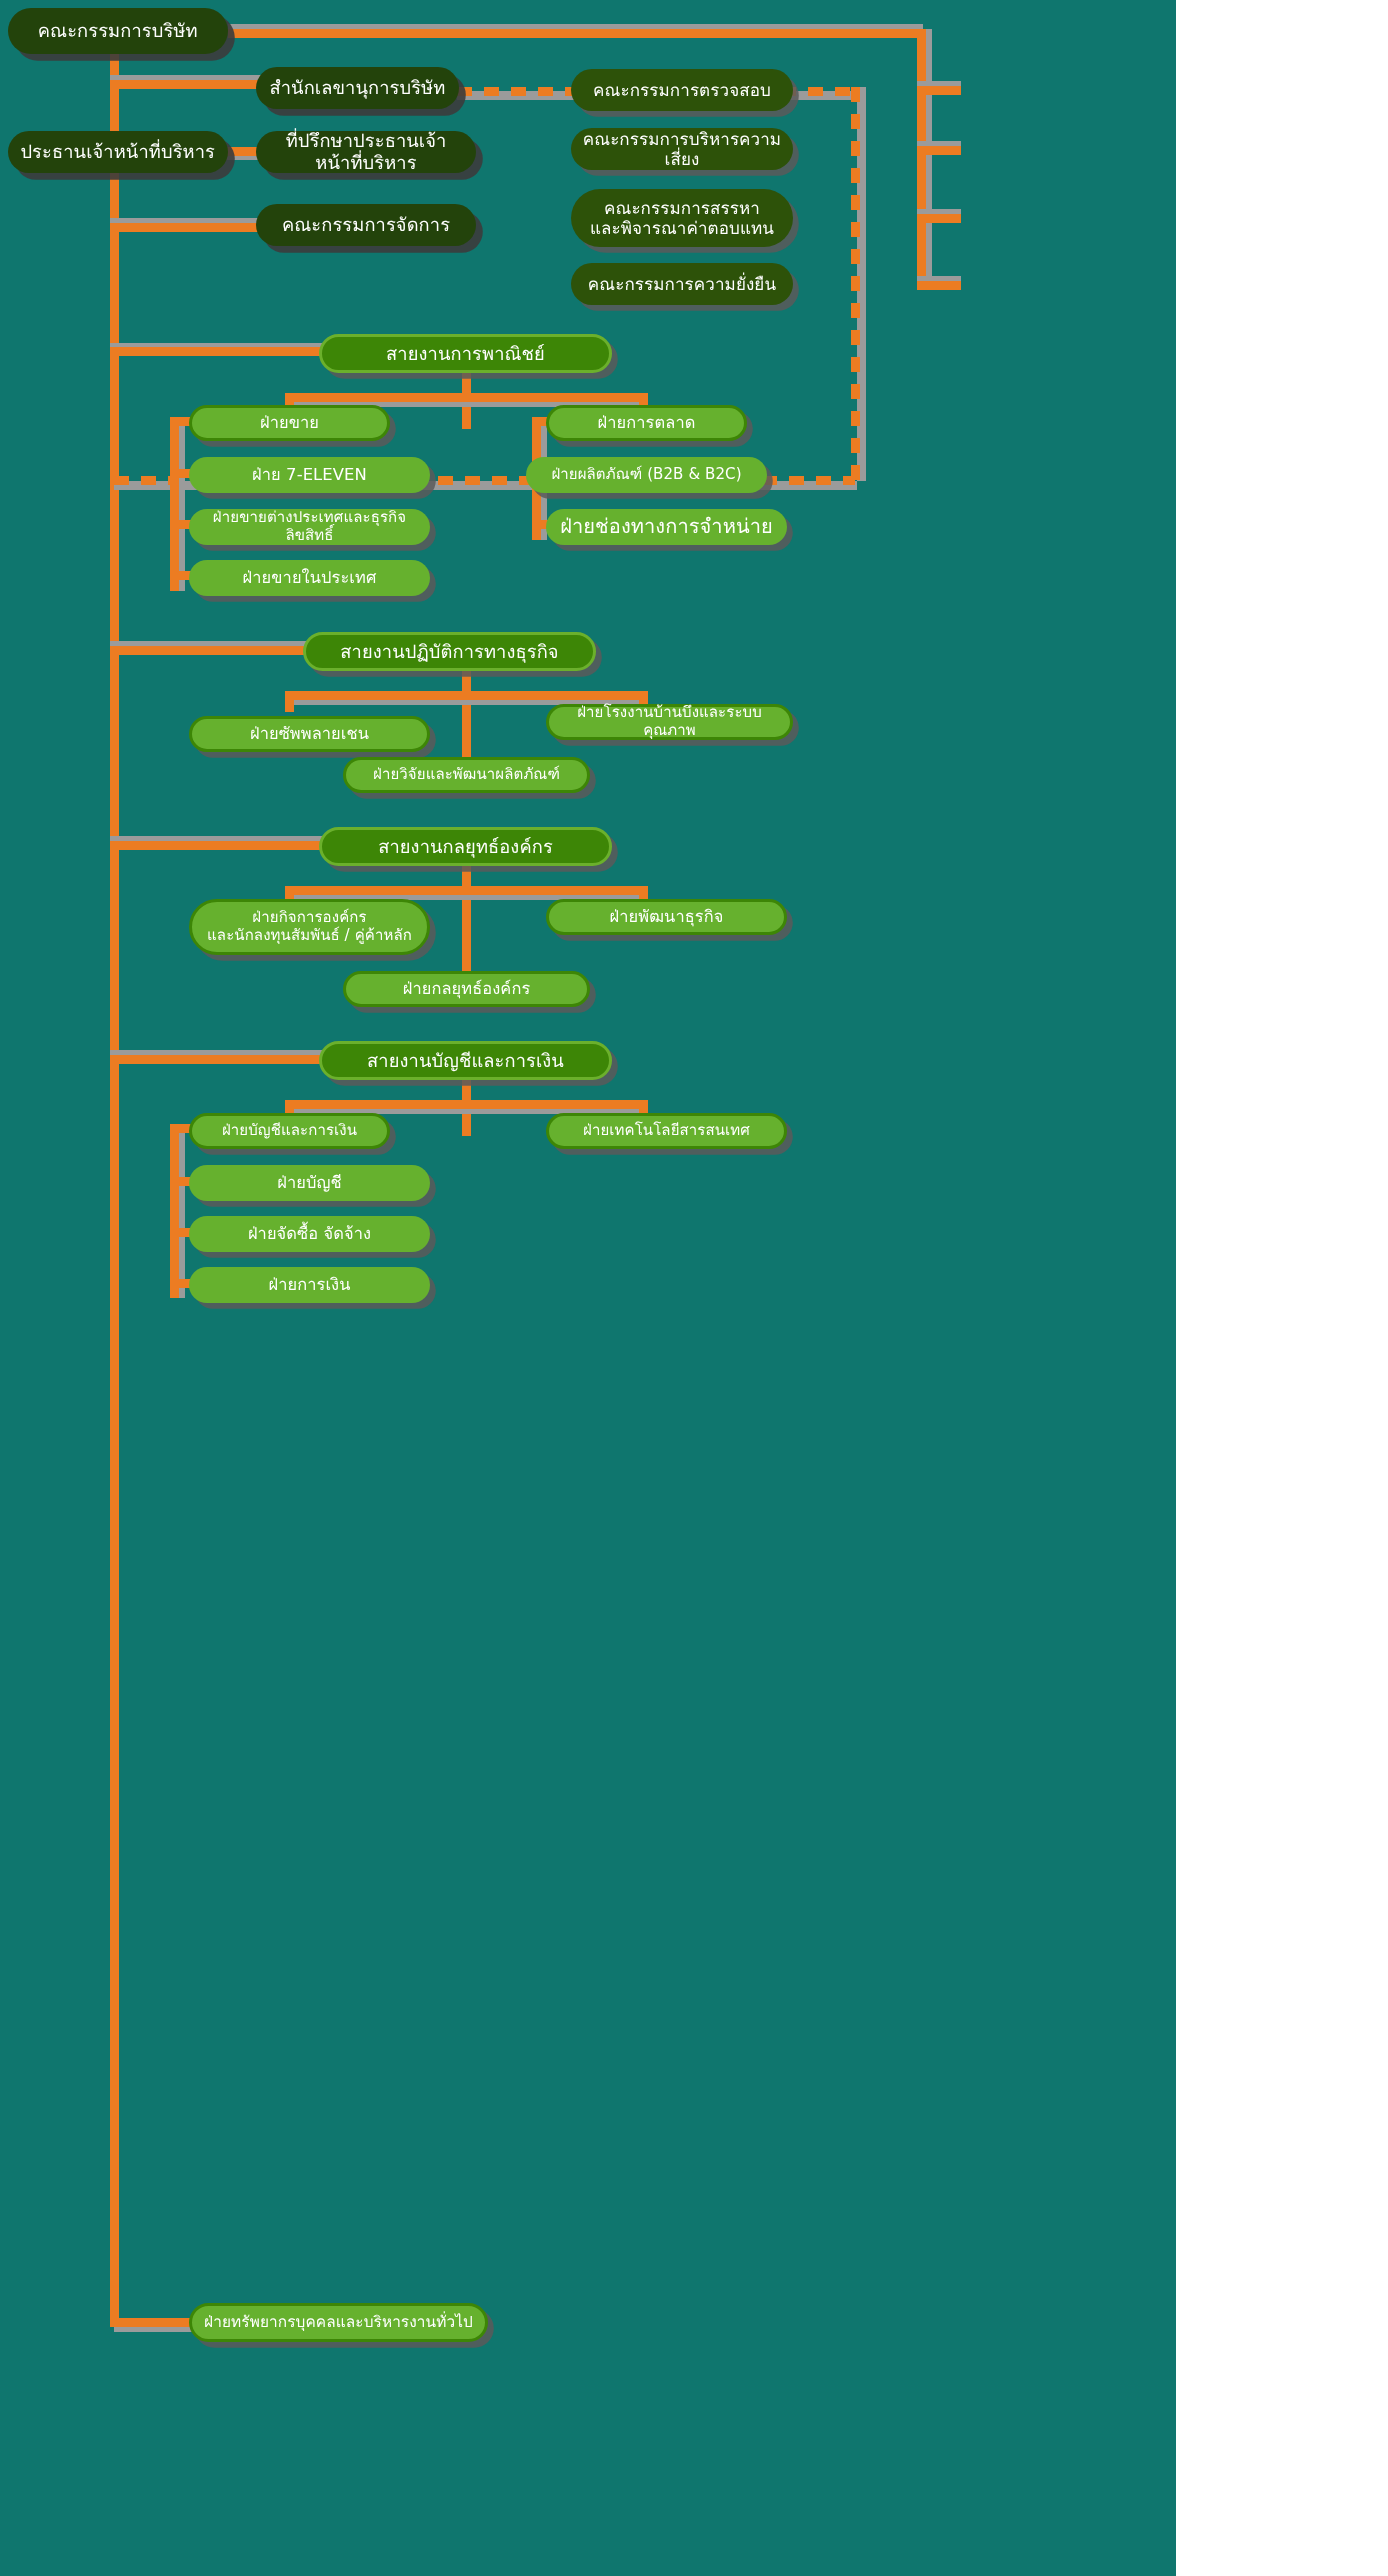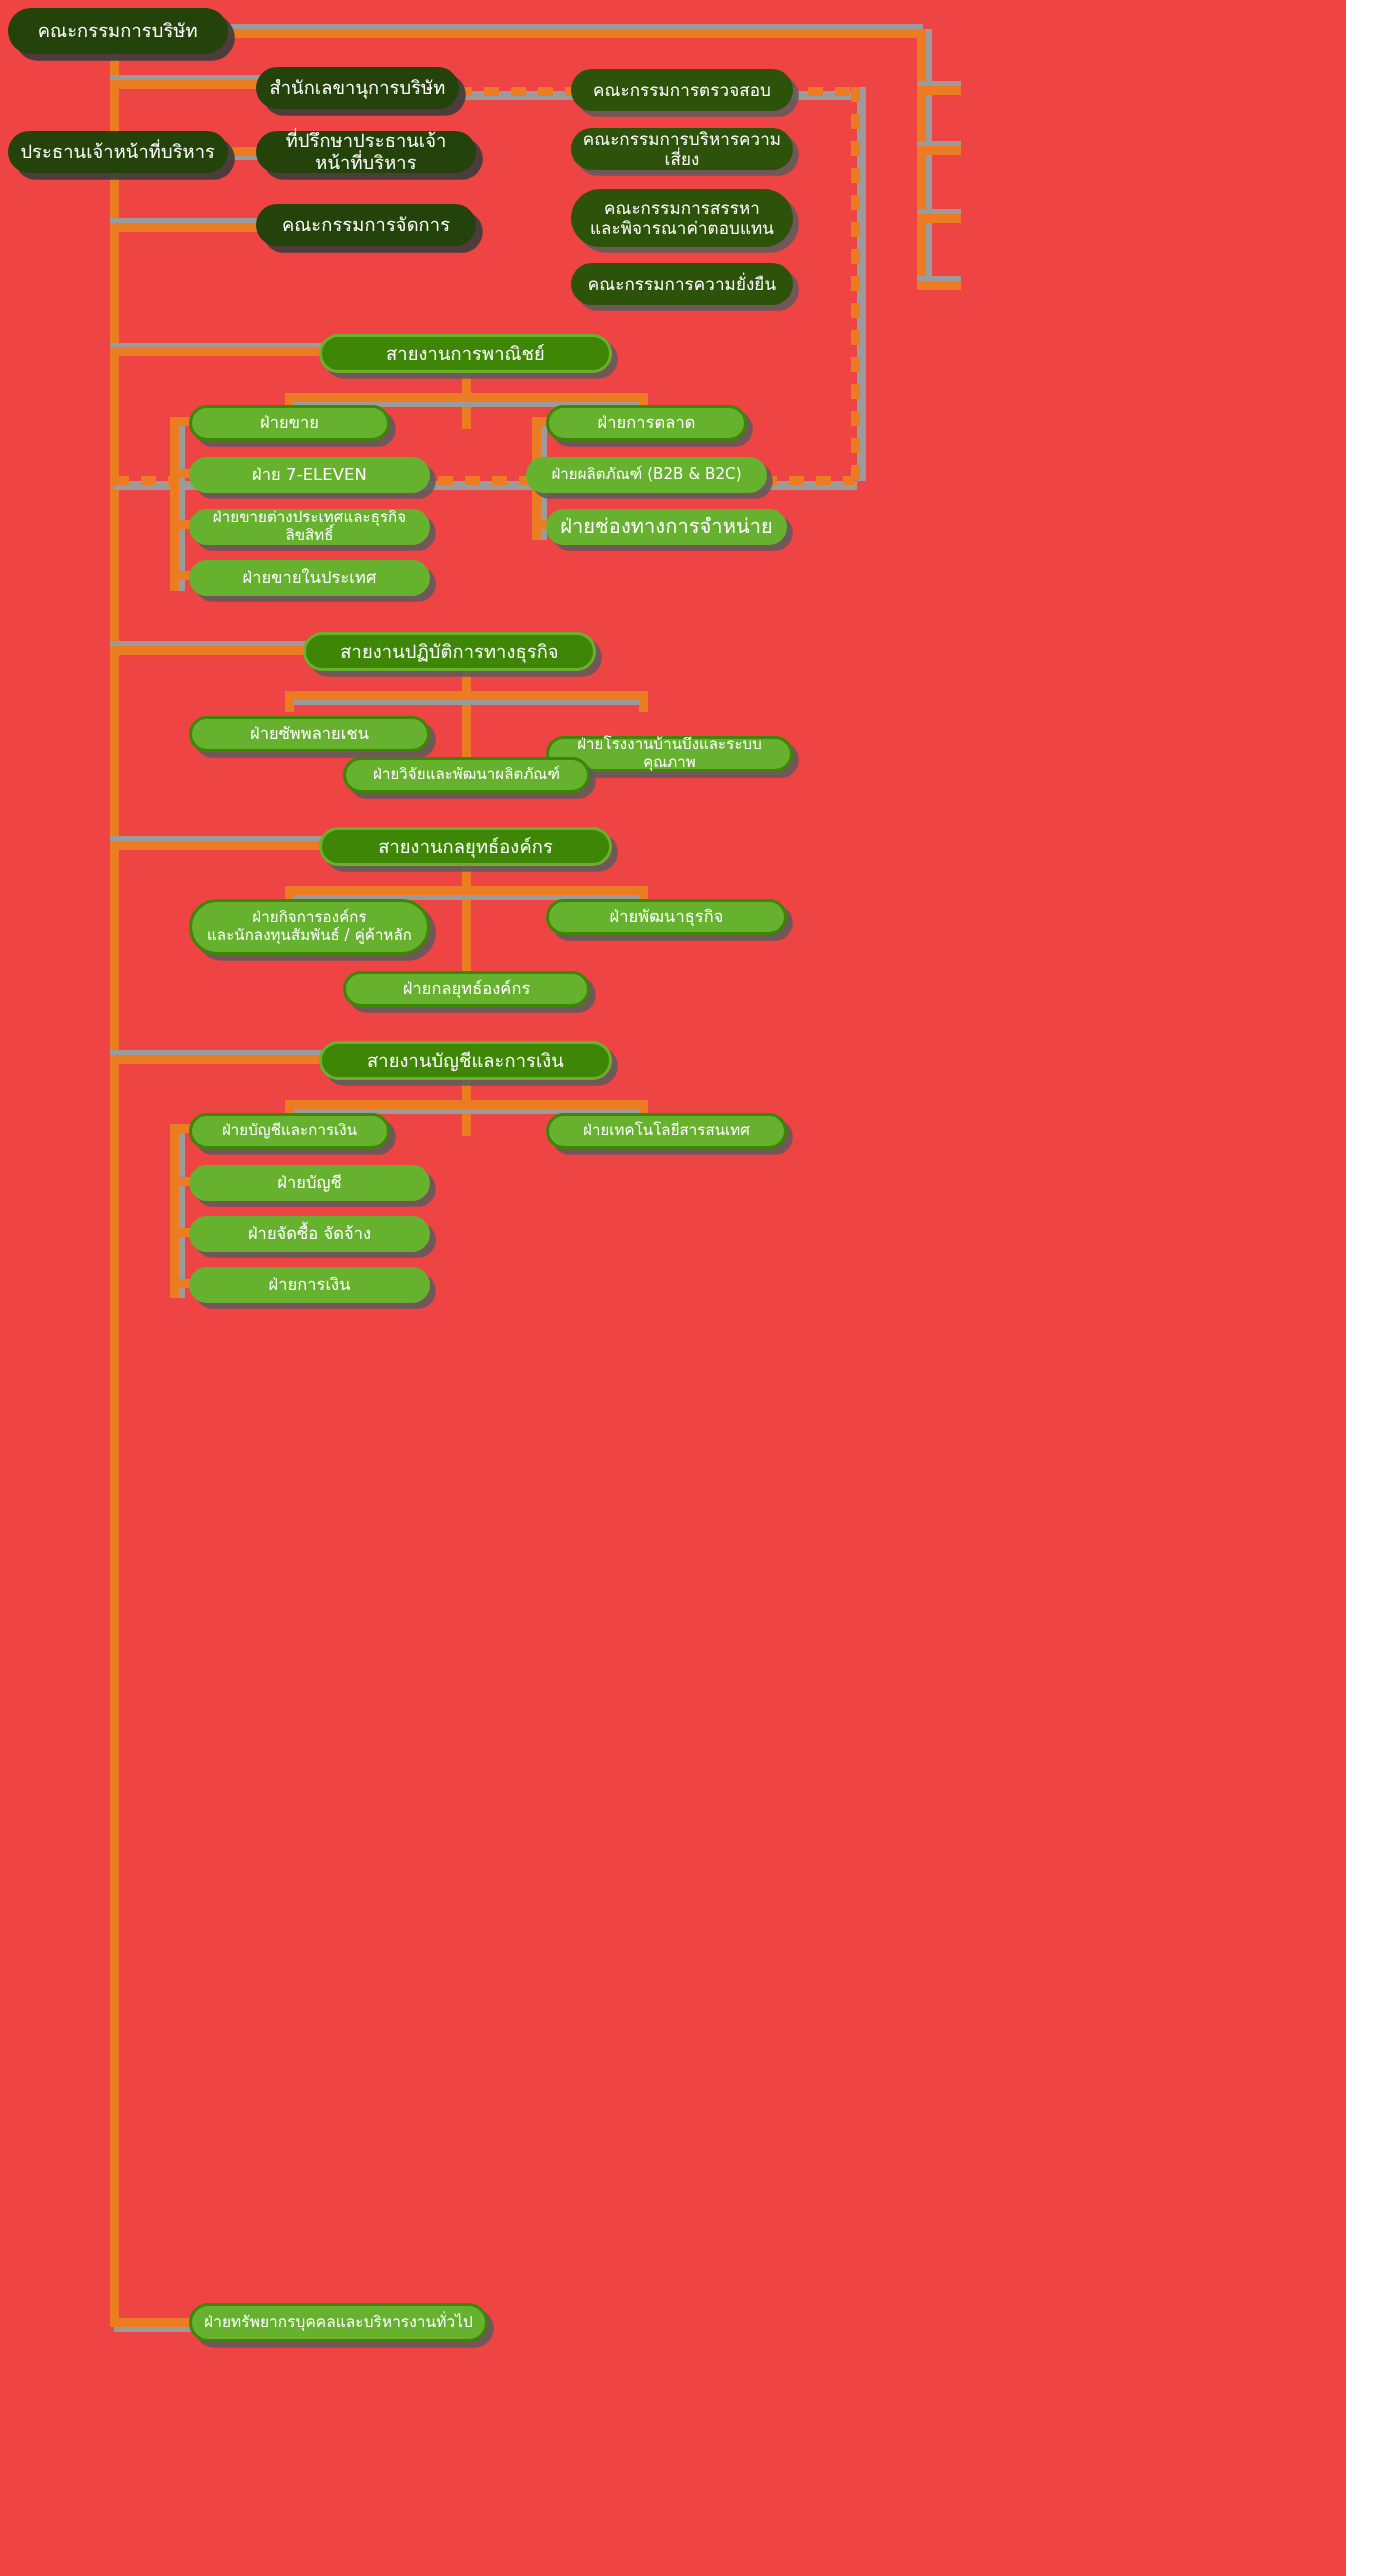--- a/index.html
+++ b/index.html
@@ -1,18 +1,18 @@
 <!DOCTYPE html>
 <html><head>
 <meta charset="utf-8">
 <title>Organization Chart</title>
 <style>
   html,body{margin:0;padding:0;background:#ffffff;}
   body{font-family:"DejaVu Sans","Liberation Sans",sans-serif;}
-  #stage{position:relative;width:1346px;height:2576px;background:#ef4444;overflow:hidden;}
+  #stage{position:relative;width:1176px;height:2576px;background:#0f766e;overflow:hidden;}
 
   
   .ln{position:absolute;background:#ec7c22;}
   .ln.sh{background:#9b9b9b;}
   .dash-h{position:absolute;height:8.7px;
           background-image:repeating-linear-gradient(90deg,#ec7c22 0 15.4px,transparent 15.4px 27px);}
   .dash-v{position:absolute;width:8.7px;
           background-image:repeating-linear-gradient(180deg,#ec7c22 0 15.4px,transparent 15.4px 27px);}
   .dash-sh{position:absolute;background:#9b9b9b;}
 
@@ -162,21 +162,21 @@
   <div class="ln" style="left:285px;top:691px;width:363px;height:8.7px;"></div>
   <div class="ln" style="left:285px;top:691px;width:8.7px;height:21px;"></div>
   <div class="ln" style="left:639px;top:691px;width:8.7px;height:21px;"></div>
 
   <div class="node lvl-div" style="left:303px;top:632px;width:293px;height:39px;">
     <span>สายงานปฏิบัติการทางธุรกิจ</span>
   </div>
   <div class="node lvl-depthead" style="left:189px;top:704px;width:241px;height:36px;margin-top:12px;">
     <span>ฝ่ายซัพพลายเชน</span>
   </div>
-  <div class="node lvl-depthead" style="left:546px;top:704px;width:247px;height:36px;margin-top:32px;">
+  <div class="node lvl-depthead" style="left:546px;top:704px;width:247px;height:36px;">
     <span style="font-size:15px;">ฝ่ายโรงงานบ้านบึงและระบบคุณภาพ</span>
   </div>
   <div class="node lvl-depthead" style="left:343px;top:757px;width:247px;height:36px;">
     <span style="font-size:15px;">ฝ่ายวิจัยและพัฒนาผลิตภัณฑ์</span>
   </div>
 
   <div class="ln sh" style="left:110px;top:836px;width:214px;height:8.7px;"></div>
   <div class="ln" style="left:110px;top:841px;width:214px;height:8.7px;"></div>
   <div class="ln" style="left:462px;top:864px;width:8.7px;height:114px;"></div>
   <div class="ln sh" style="left:289px;top:891px;width:359px;height:8.7px;"></div>

